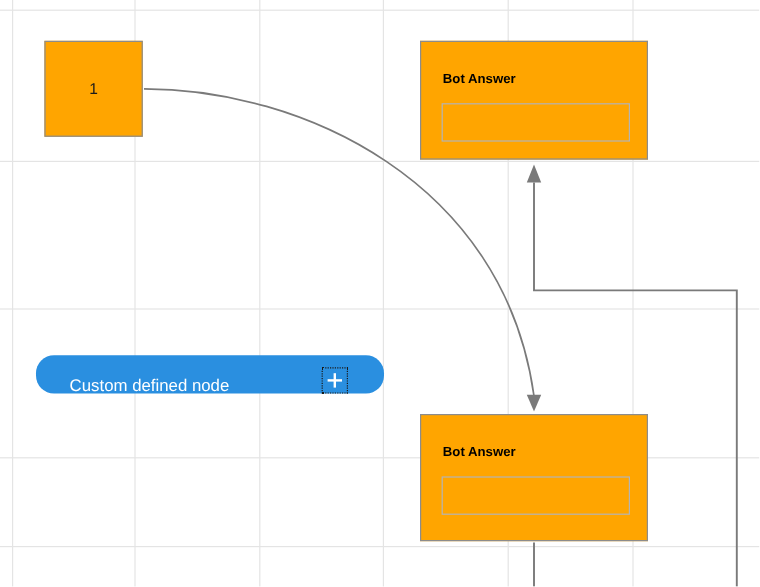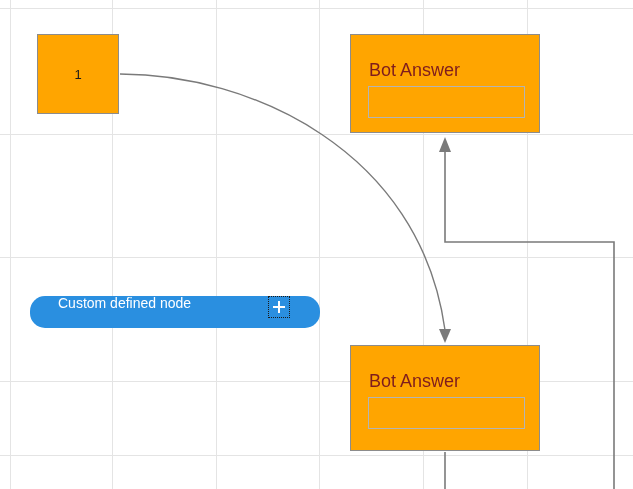--- a/index.html
+++ b/index.html
@@ -62,42 +62,43 @@
     transform: translateY(-50%);
     text-align: center;
     font-size: 13px;
     color: #1a1a1a;
     line-height: 1;
   }
   .node-title {
     position: absolute;
     left: 18px;
     top: 26px;
-    font-size: 18px;
-    color: #7f1d1d;
+    font-size: 11px;
+    color: #000000;
     line-height: 1;
     white-space: nowrap;
+    font-weight: bold;
   }
   .node-field {
     position: absolute;
     left: 17px;
     top: 51px;
     width: 157px;
     height: 32px;
     box-sizing: border-box;
     border: 1px solid #b4b4b4;
     background: transparent;
   }
   
   .palette-bar {
     position: absolute;
     box-sizing: border-box;
     background: #2A8FE0;
     display: flex;
-    align-items: flex-start;
+    align-items: flex-end;
     justify-content: space-between;
     padding: 0 14px 0 28px;
     border-radius: 15px;
   }
   .palette-label {
     color: #ffffff;
     font-size: 14px;
     line-height: 1;
     white-space: nowrap;
   }

